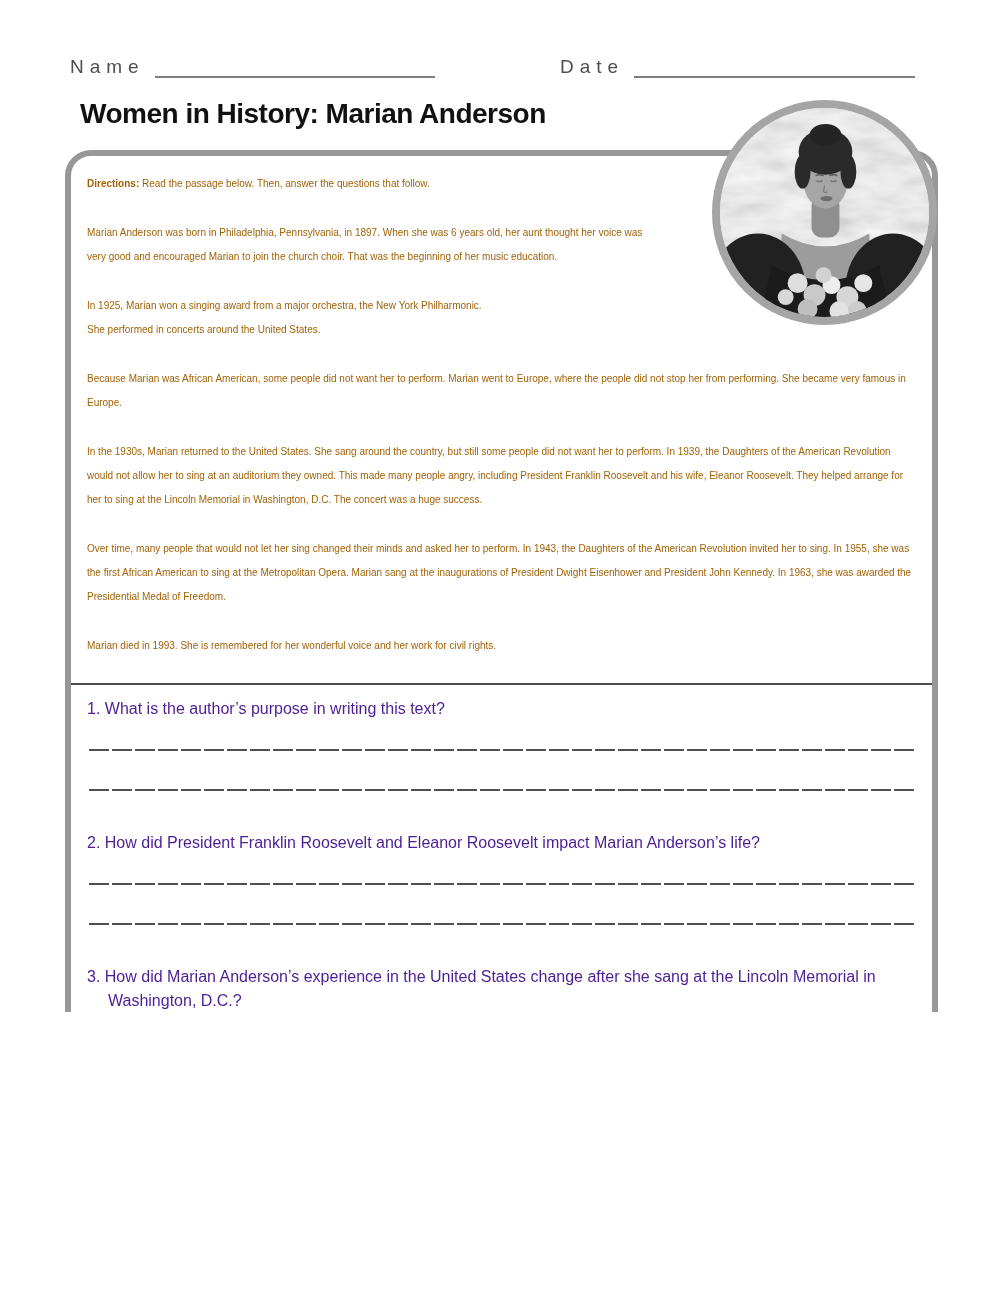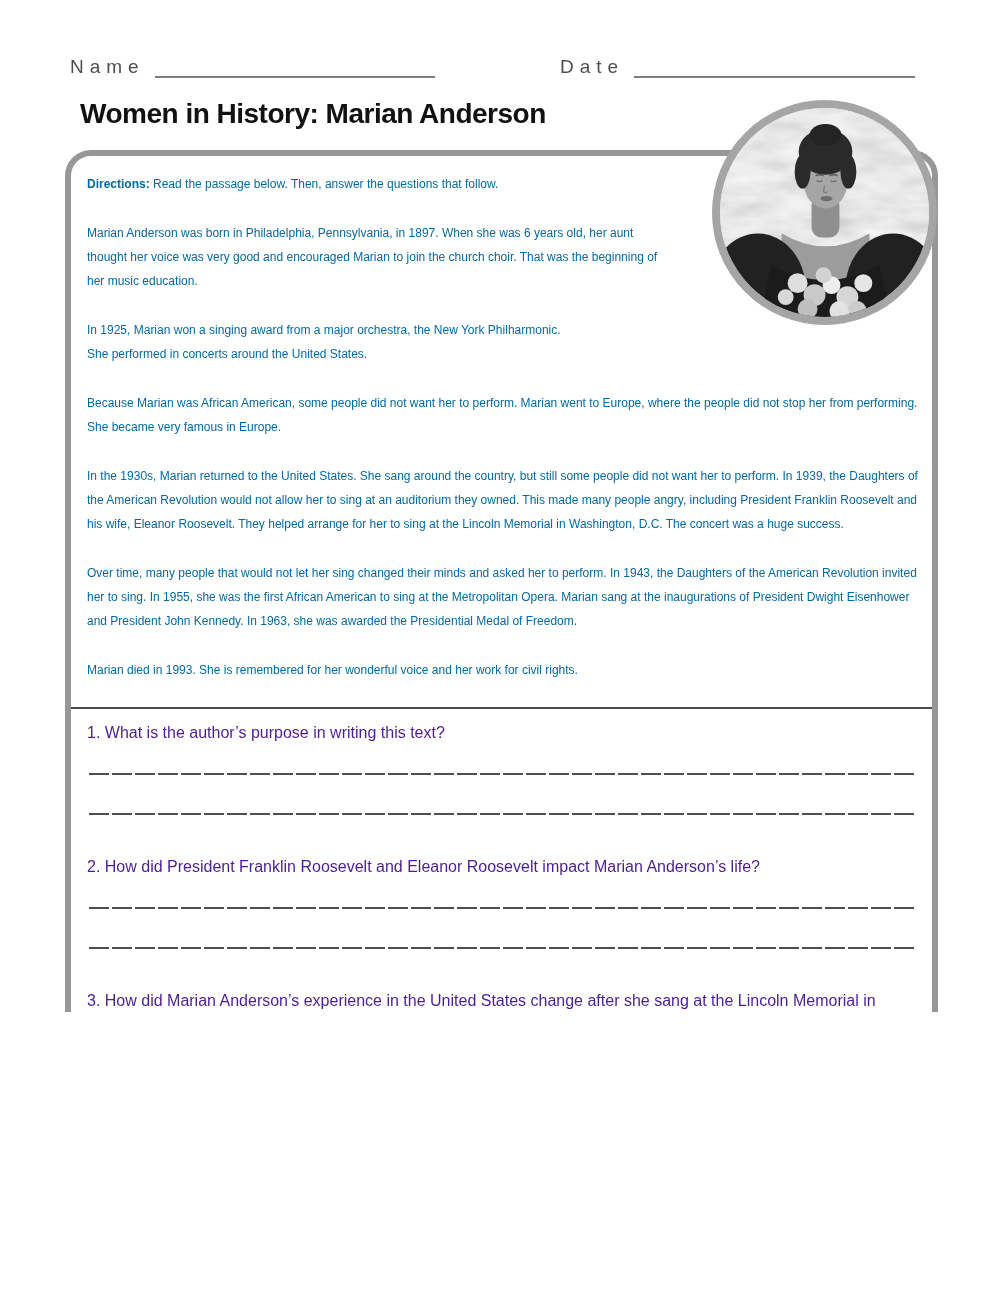--- a/index.html
+++ b/index.html
@@ -14,21 +14,21 @@
   .field-line{flex:1;border-bottom:2px solid #7d7d7d;height:20px;margin-left:10px;}
 
   
   .title{position:absolute;left:80px;top:92px;margin:0;font-size:28px;line-height:44px;
          font-weight:bold;letter-spacing:-0.5px;color:#111;}
 
   
   .content-box{position:absolute;left:65px;top:150px;width:873px;height:1048px;
                box-sizing:border-box;border:6px solid #979797;border-radius:26px;
                padding:16px 14px 0 16px;background:#fff;}
-  .para,.directions{margin:0 0 25px 0;font-size:12px;line-height:24px;color:#0369a1;}
+  .para,.directions{margin:0 0 25px 0;font-size:10px;line-height:24px;color:#a16207;}
   .para{white-space:pre-line;}
   .para.narrow{max-width:575px;}
   .directions b{font-weight:bold;}
 
   .divider{height:0;border-top:2px solid #4c4c4c;margin:0 -14px 0 -16px;}
 
   .question{padding-top:12px;}
   .question.later{padding-top:40px;}
   .q-text{margin:0;font-size:16px;line-height:24px;padding-left:21px;text-indent:-21px;color:#4c1d95;}
   .answer-line{position:relative;height:40px;}

